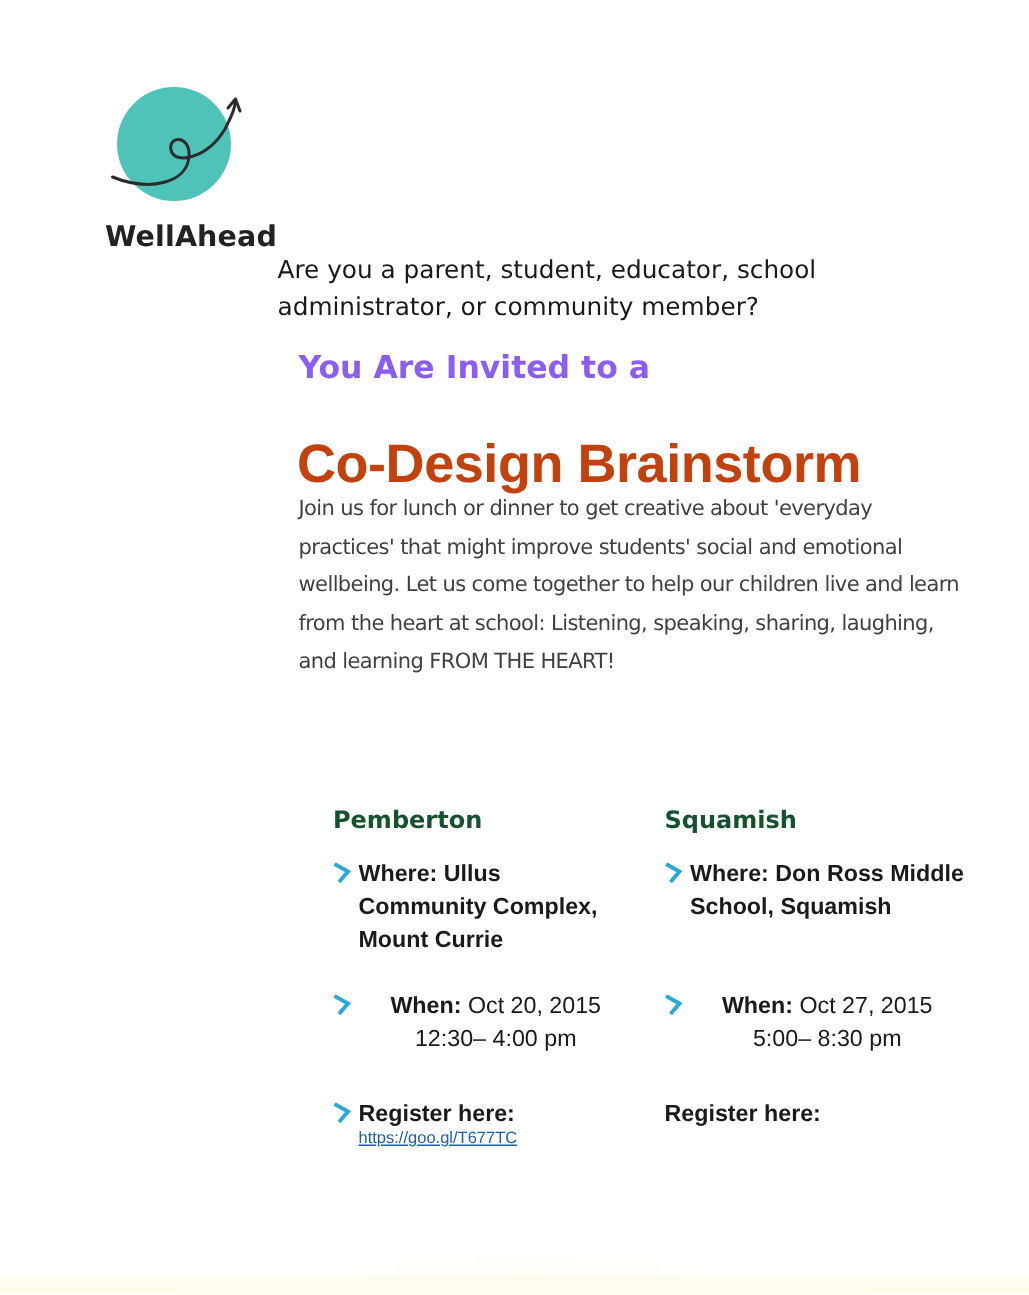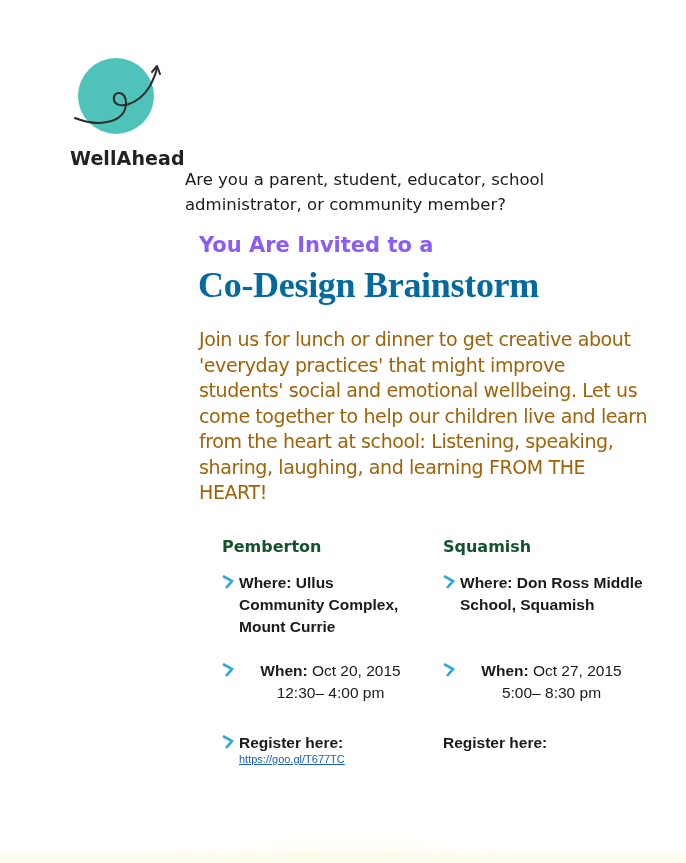--- a/index.html
+++ b/index.html
@@ -25,27 +25,27 @@
 
   .intro {
     position: absolute; left: 185px; top: 167px; width: 430px;
     font-family: "DejaVu Sans", sans-serif; font-size: 16.5px; line-height: 25px; color: #1a1a1a;
   }
   .invited {
     position: absolute; left: 199px; top: 233px;
     font-family: "DejaVu Sans", sans-serif; font-weight: bold; font-size: 21px; color: #8b5cf6;
   }
   .title {
-    position: absolute; left: 198px; top: 264px;
-    font-family: Liberation Serif, serif; font-weight: bold; font-size: 36px; color: #0369a1;
+    position: absolute; left: 198px; top: 288px;
+    font-family: Liberation Sans, sans-serif; font-weight: bold; font-size: 36px; color: #c2410c;
     letter-spacing: -0.3px; white-space: nowrap;
   }
   .body-text {
     position: absolute; left: 199px; top: 327px; width: 450px;
-    font-family: "DejaVu Sans", sans-serif; font-size: 19px; line-height: 25.5px; color: #a16207;
+    font-family: "DejaVu Sans", sans-serif; font-size: 14px; line-height: 25.5px; color: #404040;
     letter-spacing: -0.4px;
   }
 
   .col { position: absolute; top: 537px; width: 200px; }
   .col.left { left: 222px; }
   .col.right { left: 443px; }
   .city {
     font-family: "DejaVu Sans", sans-serif; font-weight: bold; font-size: 16px; color: #14532d;
     margin: 0 0 13px 0; height: 22px;
   }

